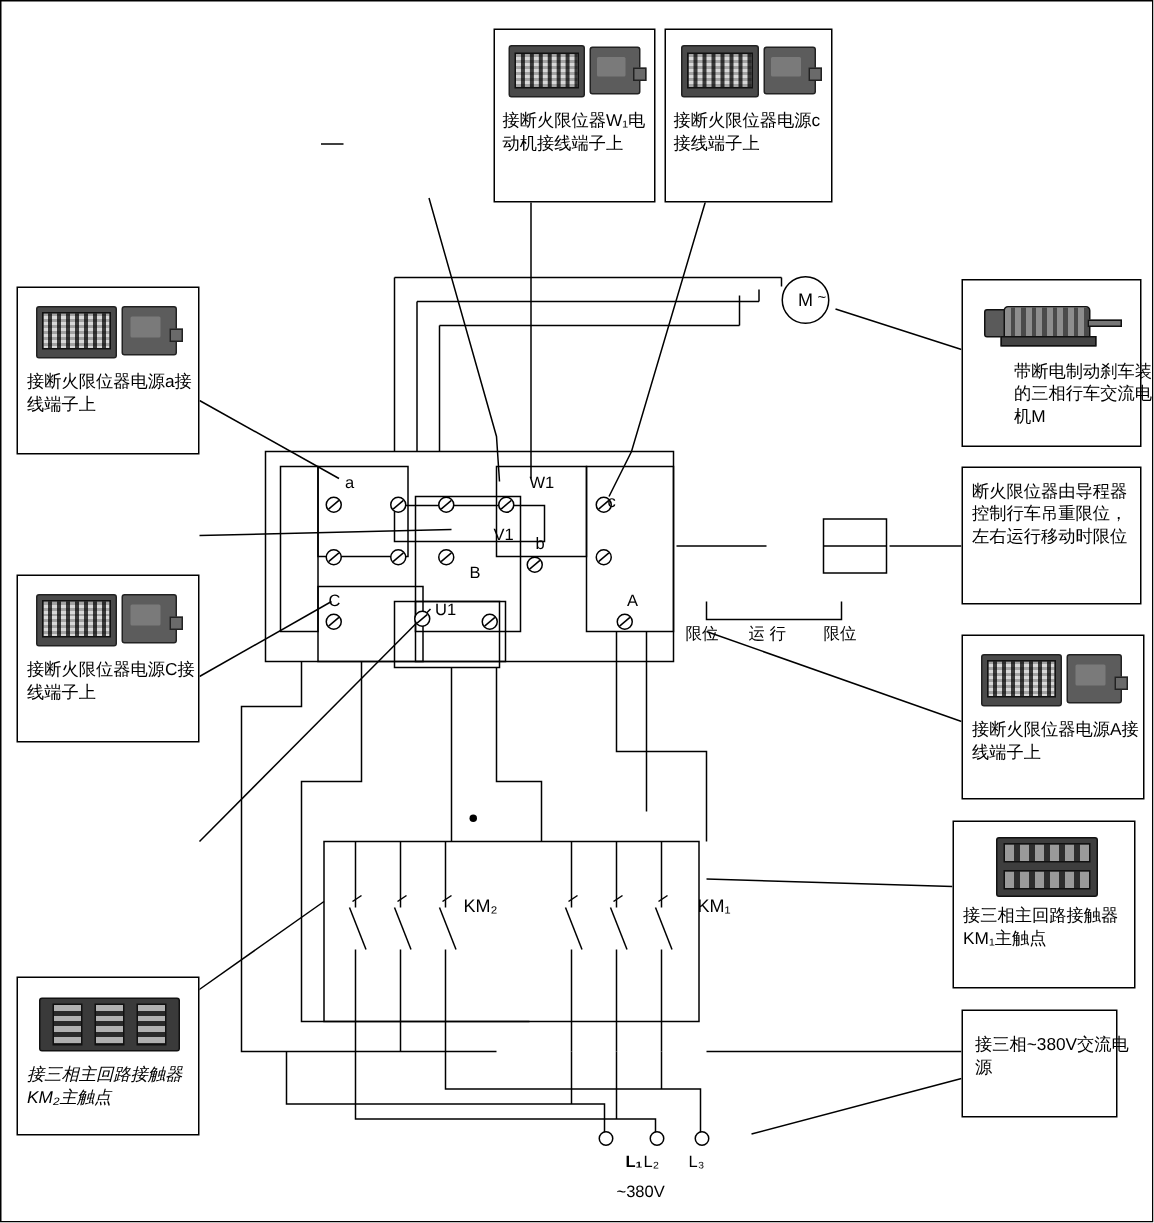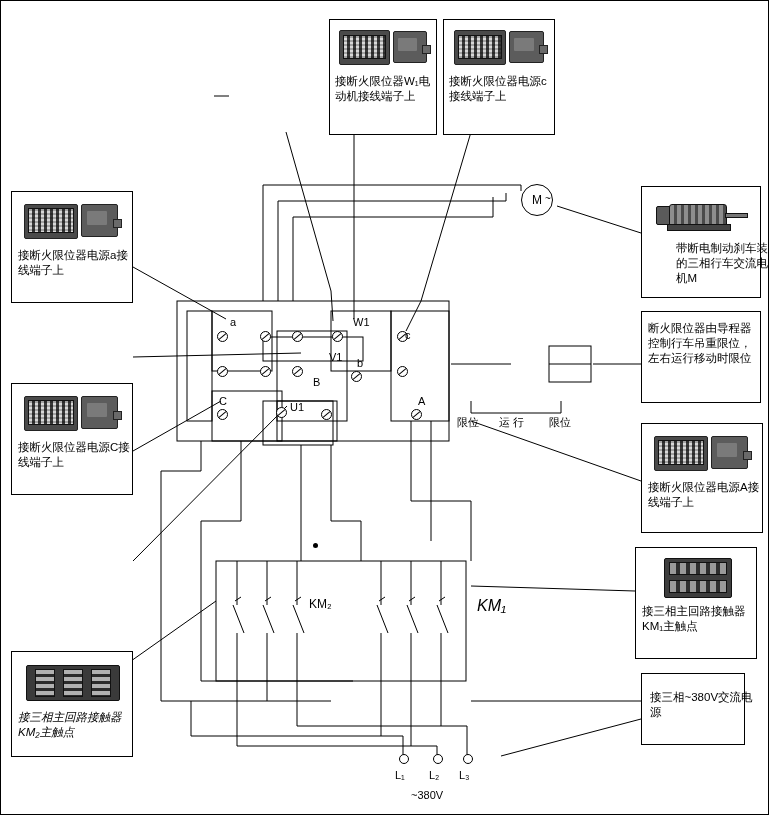--- a/index.html
+++ b/index.html
@@ -271,29 +271,29 @@
   <div class="lbl" style="left:352px;top:315px;">W1</div>
   <div class="lbl" style="left:404px;top:328px;">c</div>
   <div class="lbl" style="left:328px;top:350px;">V1</div>
   <div class="lbl" style="left:356px;top:356px;">b</div>
   <div class="lbl" style="left:312px;top:375px;">B</div>
   <div class="lbl" style="left:218px;top:394px;">C</div>
   <div class="lbl" style="left:289px;top:400px;">U1</div>
   <div class="lbl" style="left:417px;top:394px;">A</div>
 
   <div class="lbl" style="left:308px;top:596px;font-size:12px;">KM₂</div>
-  <div class="lbl" style="left:476px;top:596px;font-size:16px;font-style:italic;">KM₁</div>
+  <div class="lbl" style="left:464px;top:596px;font-size:12px;">KM₁</div>
 
   <div class="lbl" style="left:456px;top:414px;">限位</div>
   <div class="lbl" style="left:498px;top:414px;">运 行</div>
   <div class="lbl" style="left:548px;top:414px;">限位</div>
 
   <div class="ocirc" style="left:398px;top:753px;"></div>
   <div class="ocirc" style="left:432px;top:753px;"></div>
   <div class="ocirc" style="left:462px;top:753px;"></div>
-  <div class="lbl" style="left:394px;top:768px;">L₁</div>
+  <div class="lbl" style="left:416px;top:768px;font-weight:bold;">L₁</div>
   <div class="lbl" style="left:428px;top:768px;">L₂</div>
   <div class="lbl" style="left:458px;top:768px;">L₃</div>
   <div class="lbl" style="left:410px;top:788px;">~380V</div>
 
   <div class="dot" style="left:312px;top:542px;"></div>
 
 </div>
 
 </body></html>

